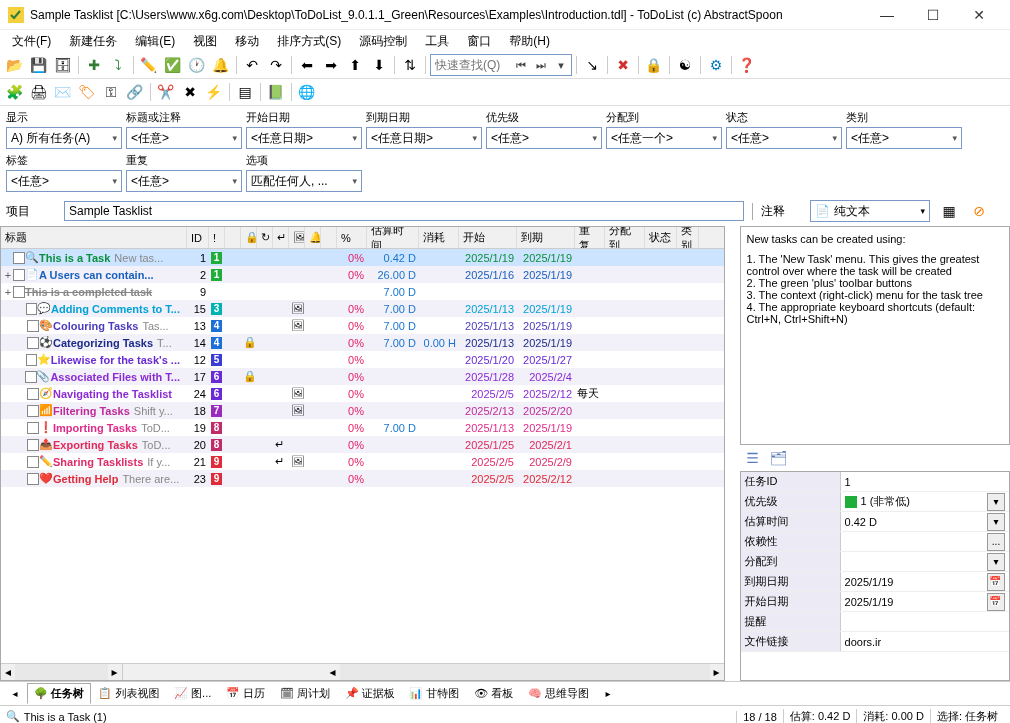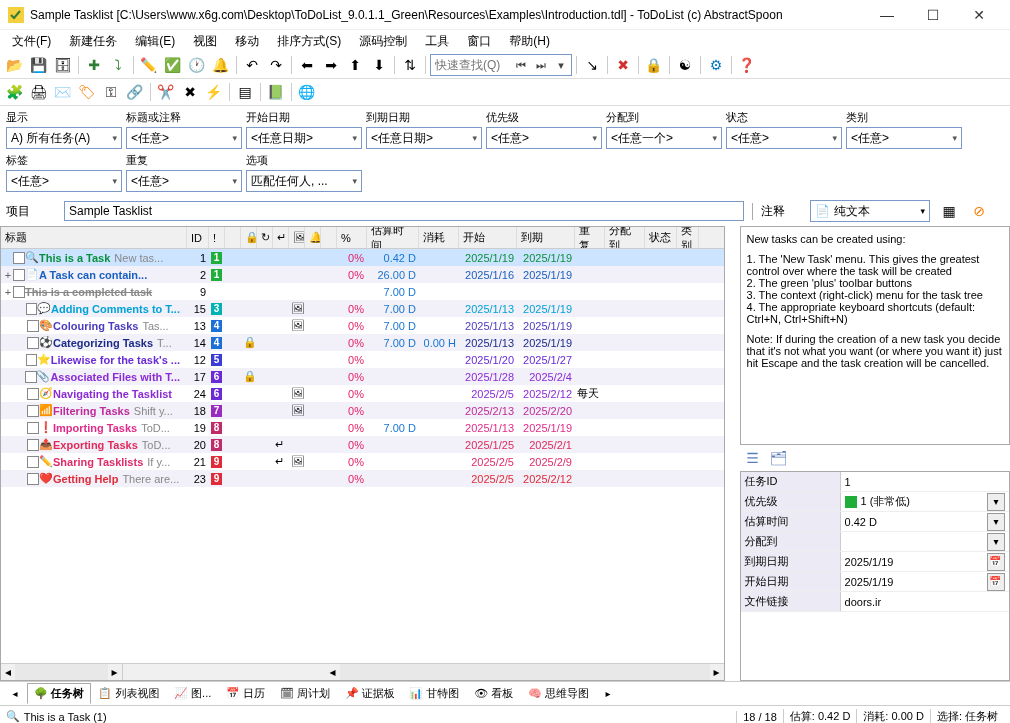--- a/index.html
+++ b/index.html
@@ -299,21 +299,21 @@
           <div class="task-cell" style="width: 40px;"></div>
           <div class="task-cell" style="width: 32px;"></div>
           <div class="task-cell" style="width: 22px;"></div>
         </div>
         <div class="task-row alt">
           <div class="task-cell" style="width: 186px;">
             <span style="color:#666;width:10px;display:inline-block;text-align:center">+</span>
             <span style="width:0px;display:inline-block"></span>
             <span class="chk"></span> 
             <span style="width:14px;display:inline-block">📄</span> 
-            <span class="task-title" style="color:#1860c0">A Task can contain...</span>
+            <span class="task-title" style="color:#1860c0">A Users can contain...</span>
             <span class="task-subtext"></span>
           </div>
           <div class="task-cell" style="width: 22px; justify-content: flex-end;">2</div>
           <div class="task-cell" style="width: 16px;">
             <span class="pri-box" style="background:#1fae3a">1</span>
           </div>
           <div class="task-cell" style="width: 16px;"></div>
           <div class="task-cell" style="width: 16px;"></div>
           <div class="task-cell" style="width: 16px;"></div>
           <div class="task-cell" style="width: 16px;"></div>
@@ -695,21 +695,20 @@
       <div style="width:204px;border-left:1px solid #ccc"></div>
       <div style="width:14px;display:flex;align-items:center;justify-content:center">◂</div>
       <div style="flex:4;background:#e8e8e8"></div>
       <div style="width:14px;display:flex;align-items:center;justify-content:center">▸</div>
     </div>
   </div>
   <div class="right-panel">
     <div class="notes-area">
       <p>New tasks can be created using:</p>
       <p id="notes-body">1. The 'New Task' menu. This gives the greatest control over where the task will be created<br>2. The green 'plus' toolbar buttons<br>3. The context (right-click) menu for the task tree<br>4. The appropriate keyboard shortcuts (default: Ctrl+N, Ctrl+Shift+N)</p>
-      <p>Note: If during the creation of a new task you decide that it's not what you want (or where you want it) just hit Escape and the task creation will be cancelled.</p>
     </div>
     <div class="props-toolbar">
       <div class="tb-btn" style="color:#5a7db8">☰</div>
       <div class="tb-btn" style="color:#5a7db8">🗂</div>
     </div>
     <div class="props-grid" id="props-grid">
         <div class="prop-row">
           <div class="prop-label">任务ID</div>
           <div class="prop-value">
             <span style="flex:1">1</span>
@@ -724,20 +723,27 @@
           </div>
         </div>
         <div class="prop-row">
           <div class="prop-label">估算时间</div>
           <div class="prop-value">
             <span style="flex:1">0.42 D</span>
             <span class="prop-btn">▾</span>
           </div>
         </div>
         <div class="prop-row">
+          <div class="prop-label">依赖性</div>
+          <div class="prop-value">
+            <span style="flex:1"></span>
+            <span class="prop-btn">...</span>
+          </div>
+        </div>
+        <div class="prop-row">
           <div class="prop-label">分配到</div>
           <div class="prop-value">
             <span style="flex:1"></span>
             <span class="prop-btn">▾</span>
           </div>
         </div>
         <div class="prop-row">
           <div class="prop-label">到期日期</div>
           <div class="prop-value">
             <span style="flex:1">2025/1/19</span>
@@ -745,20 +751,26 @@
           </div>
         </div>
         <div class="prop-row">
           <div class="prop-label">开始日期</div>
           <div class="prop-value">
             <span style="flex:1">2025/1/19</span>
             <span class="prop-btn">📅</span>
           </div>
         </div>
         <div class="prop-row">
+          <div class="prop-label">提醒</div>
+          <div class="prop-value">
+            <span style="flex:1"></span>
+          </div>
+        </div>
+        <div class="prop-row">
           <div class="prop-label">文件链接</div>
           <div class="prop-value">
             <span style="flex:1">doors.ir</span>
           </div>
         </div>
       </div>
   </div>
 </div>
 
 <div class="tabs-bar" id="tabs-bar">

